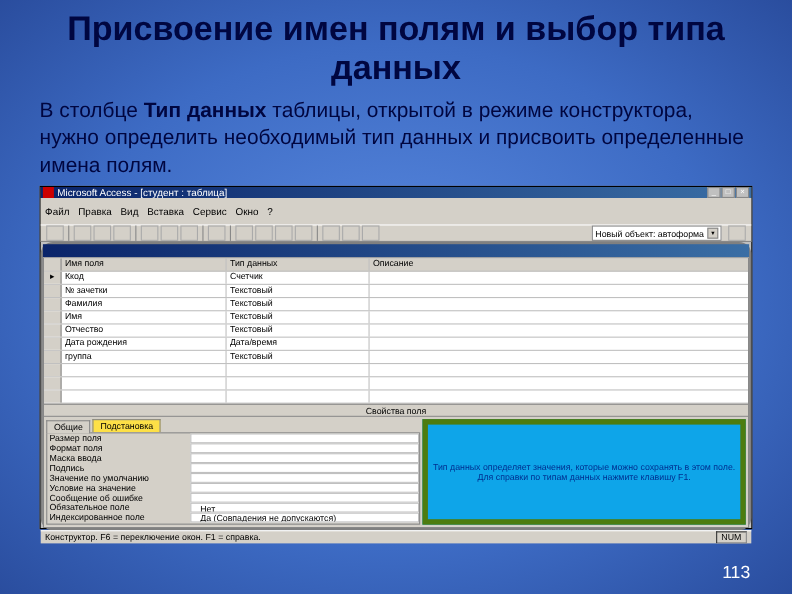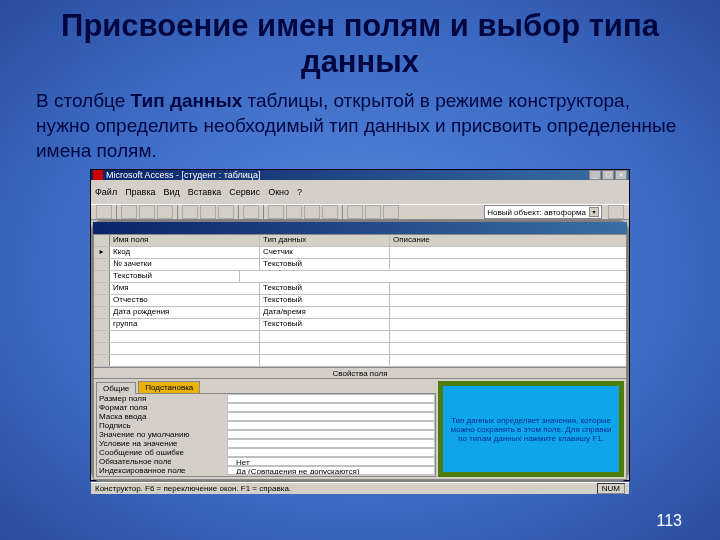--- a/index.html
+++ b/index.html
@@ -27,21 +27,21 @@
   }
   .body-text b { font-weight: bold; }
   .page-num {
     position: absolute;
     right: 38px; bottom: 10px;
     color: #fff; font-size: 16px;
   }
 
   
   .shot {
-    width: 540px; height: 312px;
+    width: 648px; height: 312px;
     margin: 0 auto;
     background: #c0c0c0;
     border: 1px solid #000;
     font-family: "MS Sans Serif", Tahoma, sans-serif;
     font-size: 9px;
     color: #000;
     display: flex; flex-direction: column;
   }
   .titlebar {
     background: linear-gradient(to right, #0a246a, #3a6ea5);
@@ -107,21 +107,21 @@
     background: #d4d0c8; height: 12px; text-align: center;
     font-size: 8px; border-top: 1px solid #888; border-bottom: 1px solid #888;
     line-height: 12px;
   }
   .props-area {
     background: #d4d0c8; height: 100px;
     display: flex; padding: 2px; gap: 2px;
   }
   .props-left { flex: 0 0 340px; display: flex; flex-direction: column; }
   .tabs { display: flex; font-size: 8px; }
-  .tab { background: #eab308; border: 1px solid #888; border-bottom: none; padding: 1px 6px; margin-right: 2px; }
+  .tab { background: #fde047; border: 1px solid #888; border-bottom: none; padding: 1px 6px; margin-right: 2px; }
   .tab.active { background: #d4d0c8; position: relative; top: 1px; }
   .props-table {
     flex: 1; background: #d4d0c8; border: 1px solid #888;
     font-size: 8px; overflow: hidden;
   }
   .prow { display: flex; height: 9px; }
   .plabel { width: 130px; padding: 0 2px; overflow: hidden; white-space: nowrap; }
   .pval { flex: 1; background: #fff; border: 1px solid #c0c0c0; padding: 0 8px; overflow: hidden; white-space: nowrap; }
   .props-right {
     flex: 1; background: #0ea5e9; border: 5px solid #4d7c0f;
@@ -211,20 +211,21 @@
           <div class="c-desc"></div>
         </div>
         <div class="grid-row">
           <div class="rowsel"></div>
           <div class="c-name">№ зачетки</div>
           <div class="c-type">Текстовый</div>
           <div class="c-desc"></div>
         </div>
         <div class="grid-row">
           <div class="rowsel"></div>
+          <div class="c-name">Фамилия</div>
           <div class="c-type">Текстовый</div>
           <div class="c-desc"></div>
         </div>
         <div class="grid-row">
           <div class="rowsel"></div>
           <div class="c-name">Имя</div>
           <div class="c-type">Текстовый</div>
           <div class="c-desc"></div>
         </div>
         <div class="grid-row">

